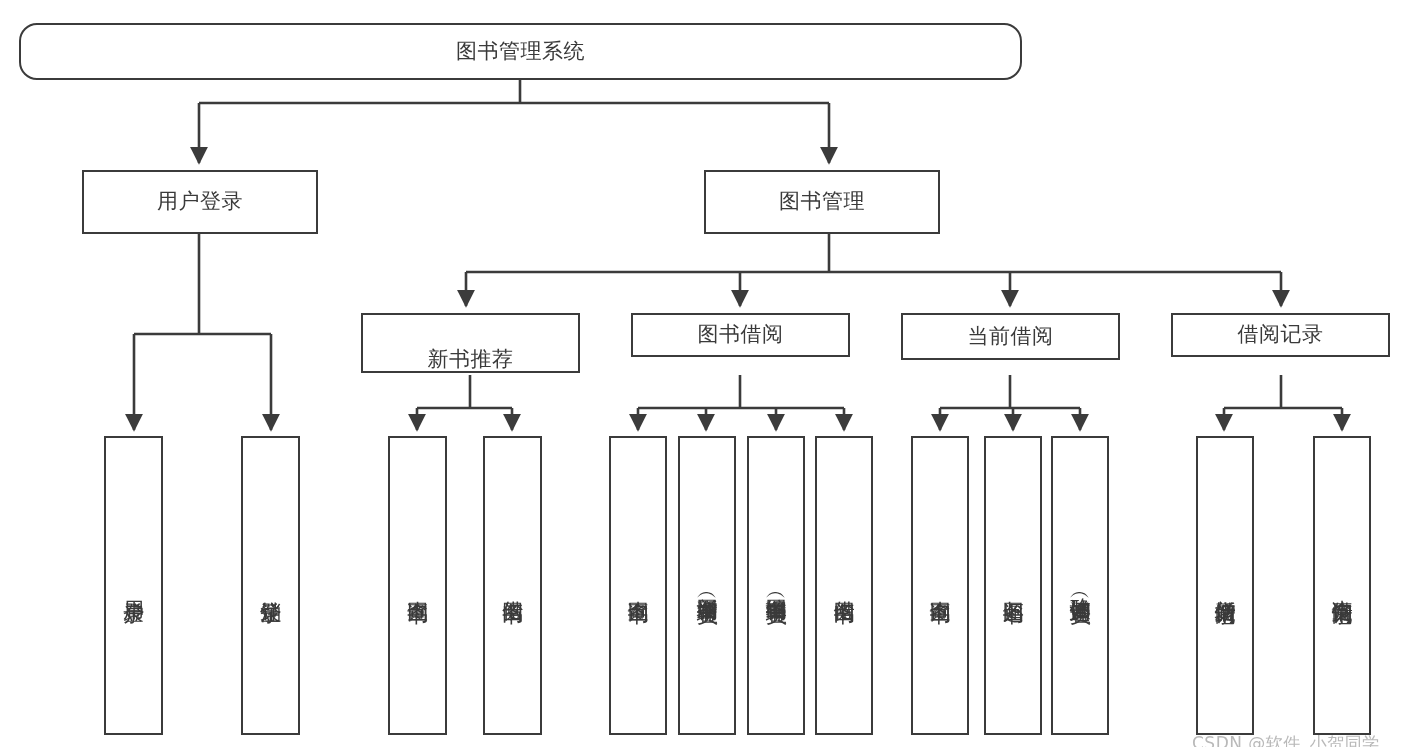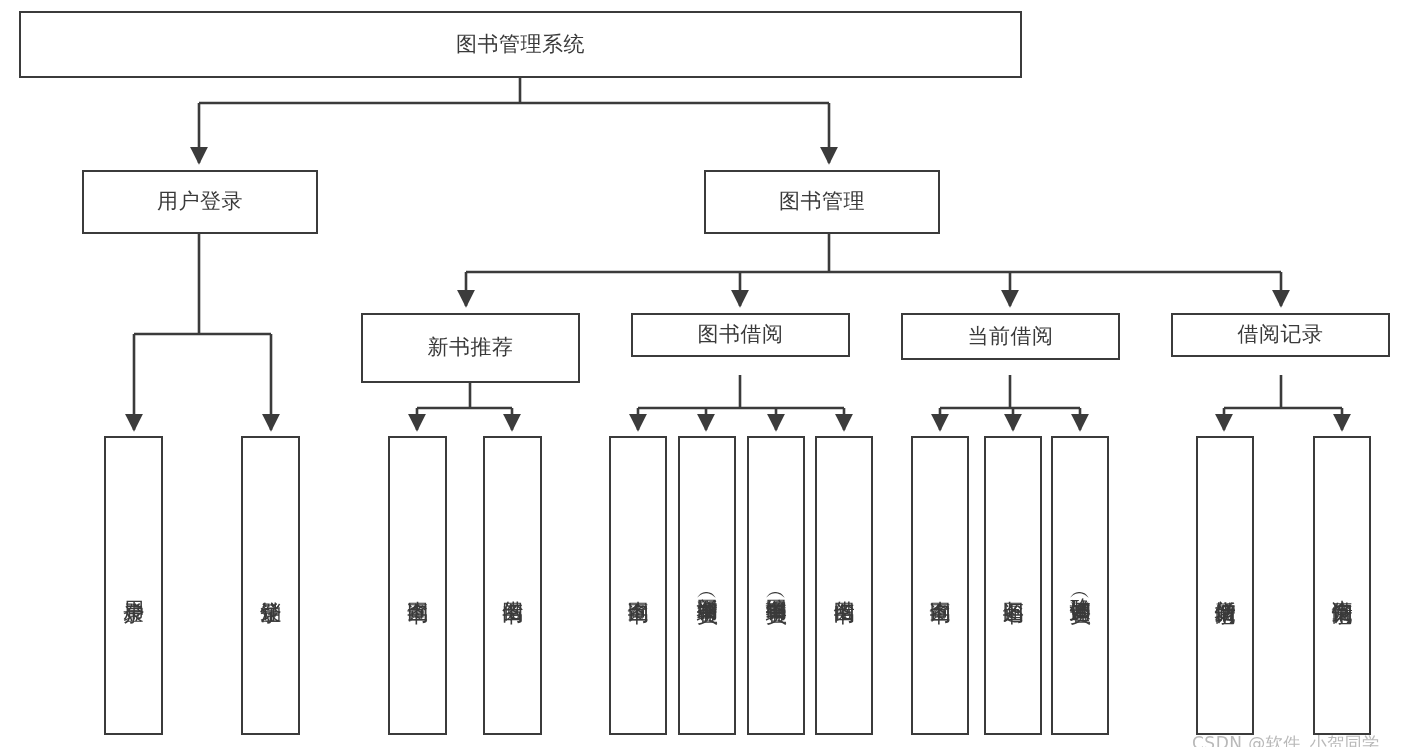--- a/index.html
+++ b/index.html
@@ -115,32 +115,32 @@
       <path d="M 1013 408 L 1013 430" marker-end="url(#arrow)"></path>
       <path d="M 1080 408 L 1080 430" marker-end="url(#arrow)"></path>
 
       <path d="M 1281 375 L 1281 408"></path>
       <path d="M 1224 408 L 1342 408"></path>
       <path d="M 1224 408 L 1224 430" marker-end="url(#arrow)"></path>
       <path d="M 1342 408 L 1342 430" marker-end="url(#arrow)"></path>
     </g>
   </svg>
 
-  <div class="node horizontal" style="left:19px; top:11px; width:1003px; height:67px;">
+  <div class="node horizontal" style="left:19px; top:23px; width:1003px; height:57px;border-radius:18px;">
     <span class="label">图书管理系统</span>
   </div>
 
   <div class="node horizontal" style="left:82px; top:170px; width:236px; height:64px;">
     <span class="label">用户登录</span>
   </div>
   <div class="node horizontal" style="left:692px; top:170px; width:236px; height:64px;margin-left:12px;">
     <span class="label">图书管理</span>
   </div>
 
-  <div class="node horizontal" style="left:361px; top:313px; width:219px; height:70px;">
+  <div class="node horizontal" style="left:361px; top:313px; width:219px; height:60px;align-items:flex-end;">
     <span class="label">新书推荐</span>
   </div>
   <div class="node horizontal" style="left:631px; top:313px; width:219px; height:44px;">
     <span class="label">图书借阅</span>
   </div>
   <div class="node horizontal" style="left:901px; top:313px; width:219px; height:47px;">
     <span class="label">当前借阅</span>
   </div>
   <div class="node horizontal" style="left:1171px; top:313px; width:219px; height:44px;">
     <span class="label">借阅记录</span>

